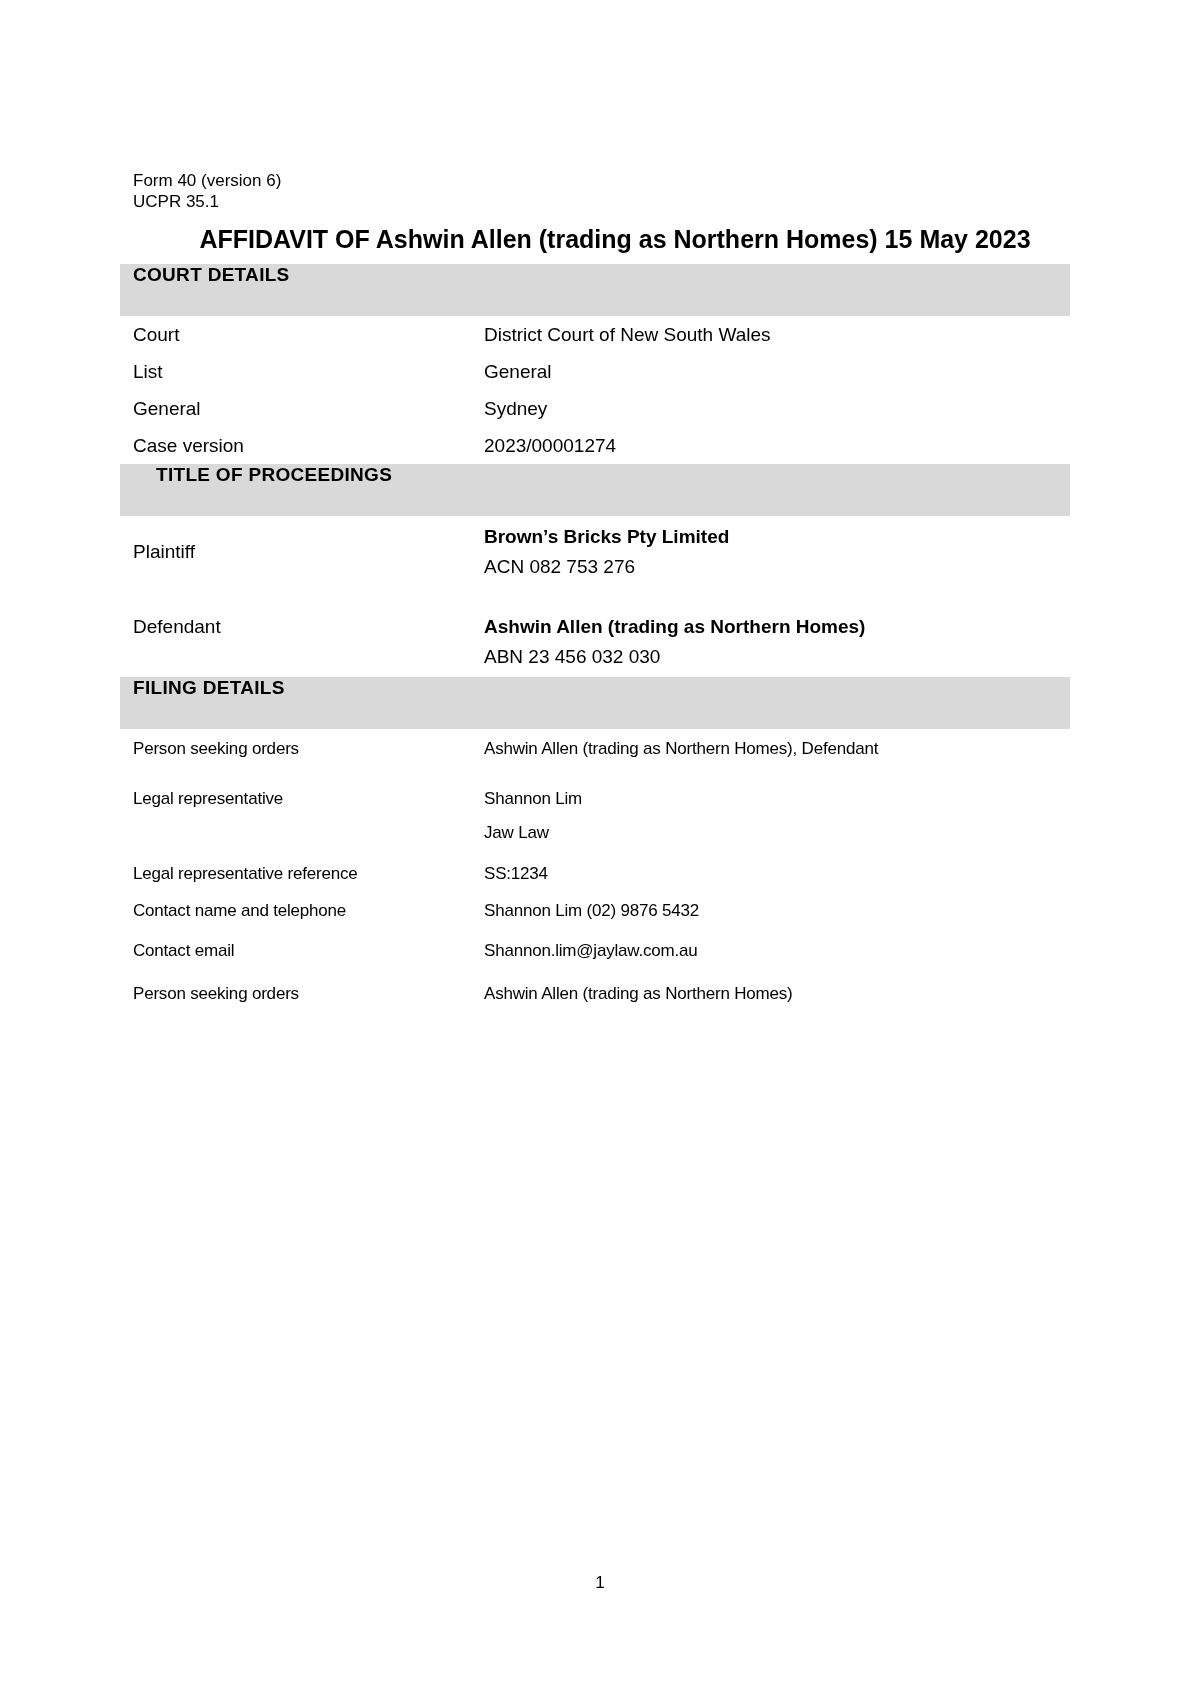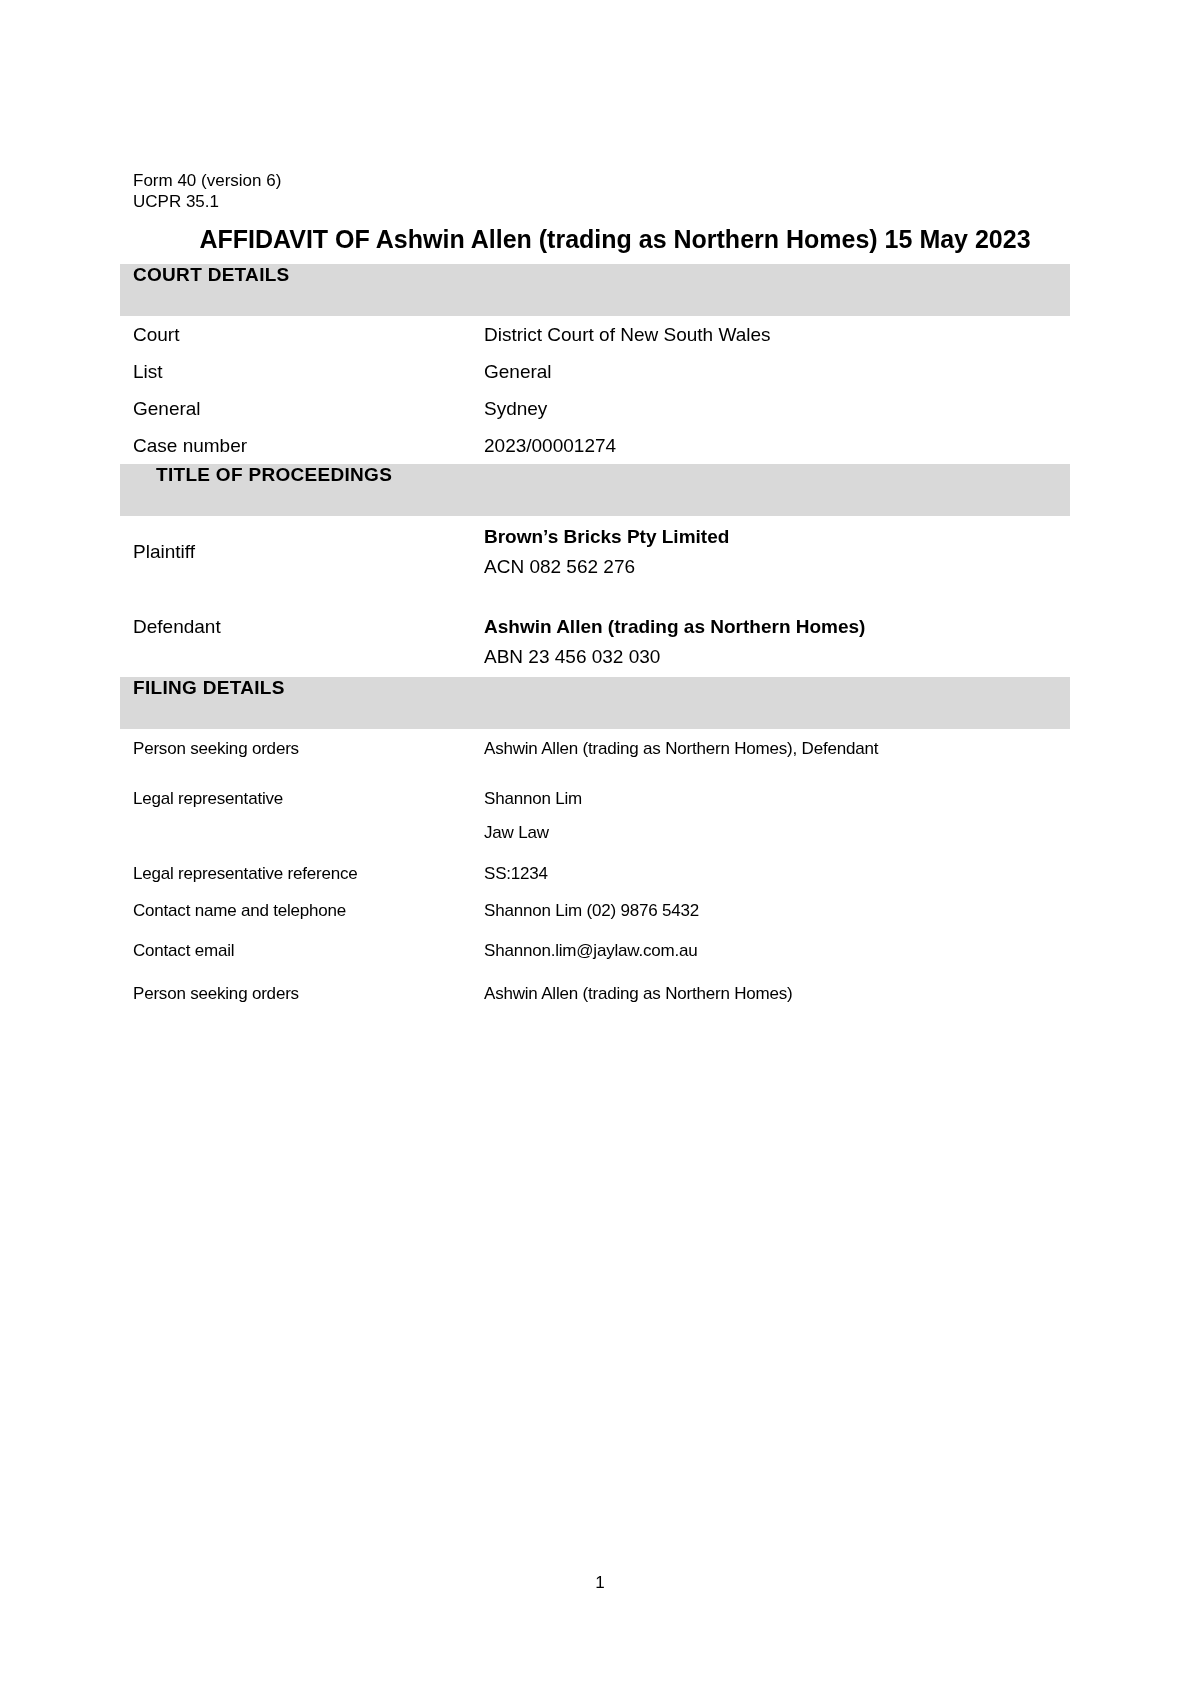--- a/index.html
+++ b/index.html
@@ -125,35 +125,35 @@
       </div>
       <div class="row">
         <div class="label">List</div>
         <div class="value">General</div>
       </div>
       <div class="row">
         <div class="label">General</div>
         <div class="value">Sydney</div>
       </div>
       <div class="row">
-        <div class="label">Case number</div>
+        <div class="label">Case version</div>
         <div class="value">2023/00001274</div>
       </div>
     </div>
 
     <div class="band attached">
       <span>TITLE OF PROCEEDINGS</span>
     </div>
 
     <div class="tproc-rows">
       <div class="row plaintiff">
         <div class="label">Plaintiff</div>
         <div class="value">
           <div class="party-name">Brown’s Bricks Pty Limited</div>
-          <div class="party-number">ACN 082 562 276</div>
+          <div class="party-number">ACN 082 753 276</div>
         </div>
       </div>
       <div class="row defendant">
         <div class="label">Defendant</div>
         <div class="value">
           <div class="party-name">Ashwin Allen (trading as Northern Homes)</div>
           <div class="party-number">ABN 23 456 032 030</div>
         </div>
       </div>
     </div>

